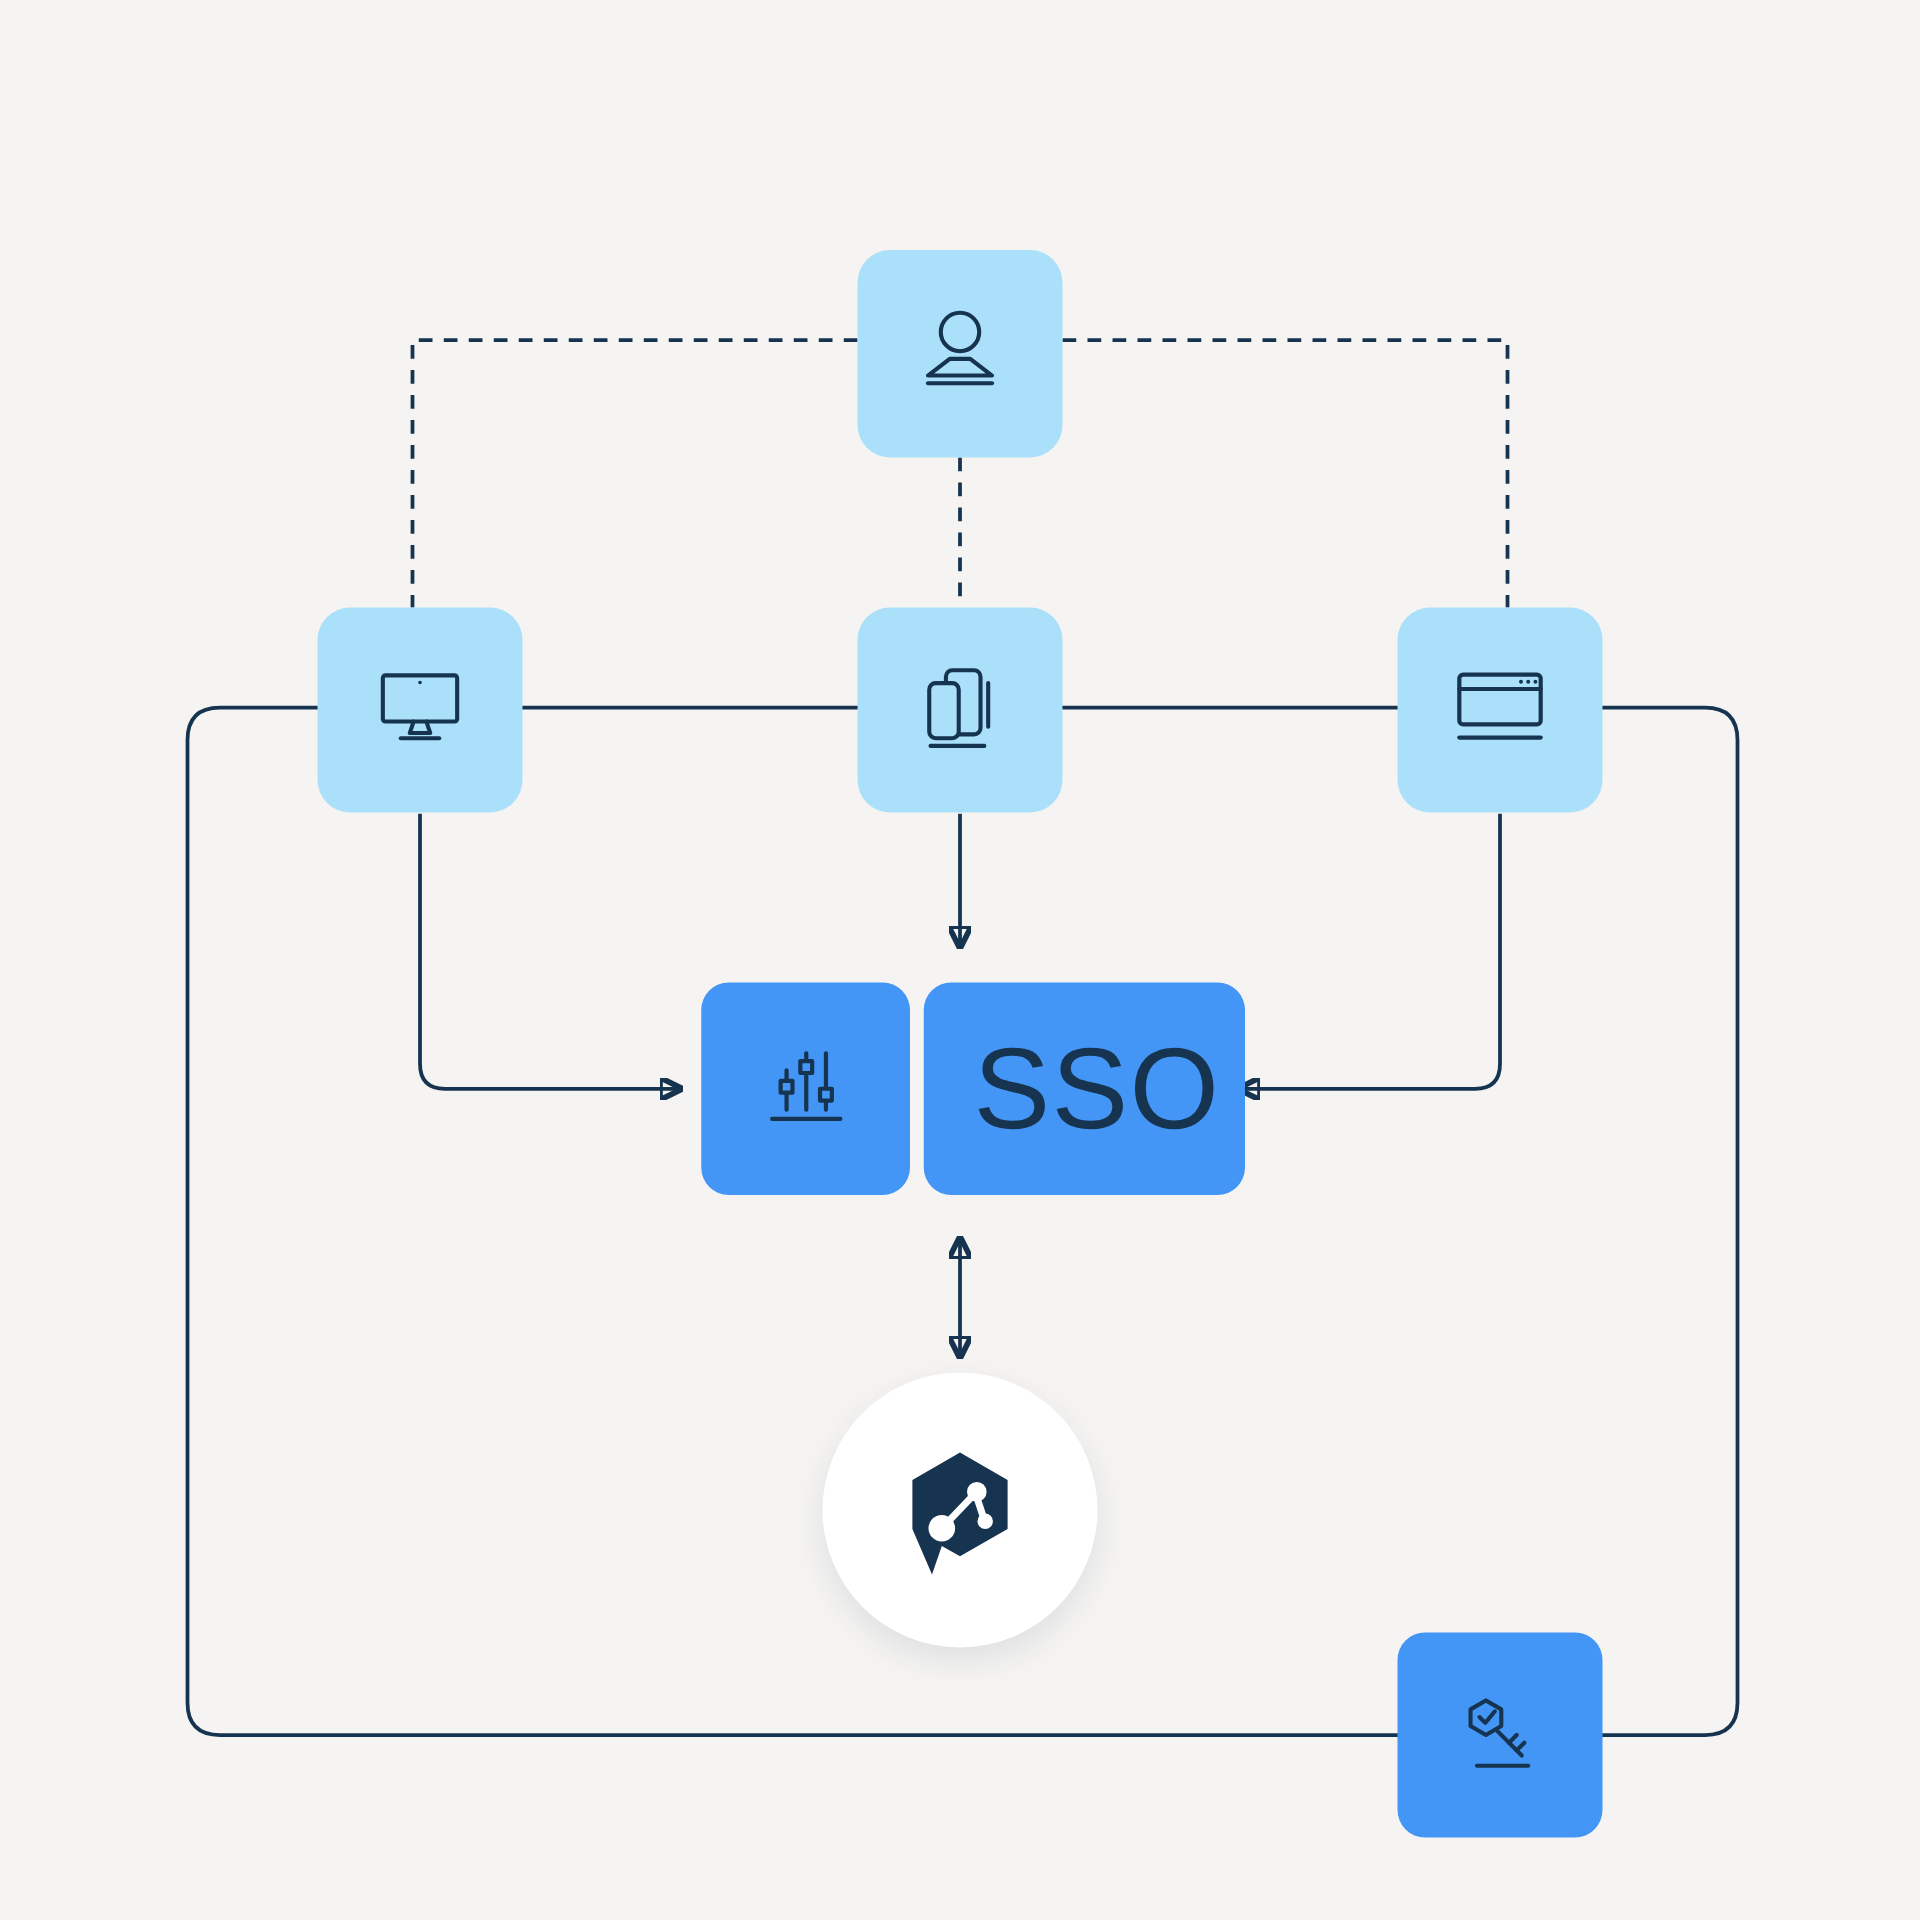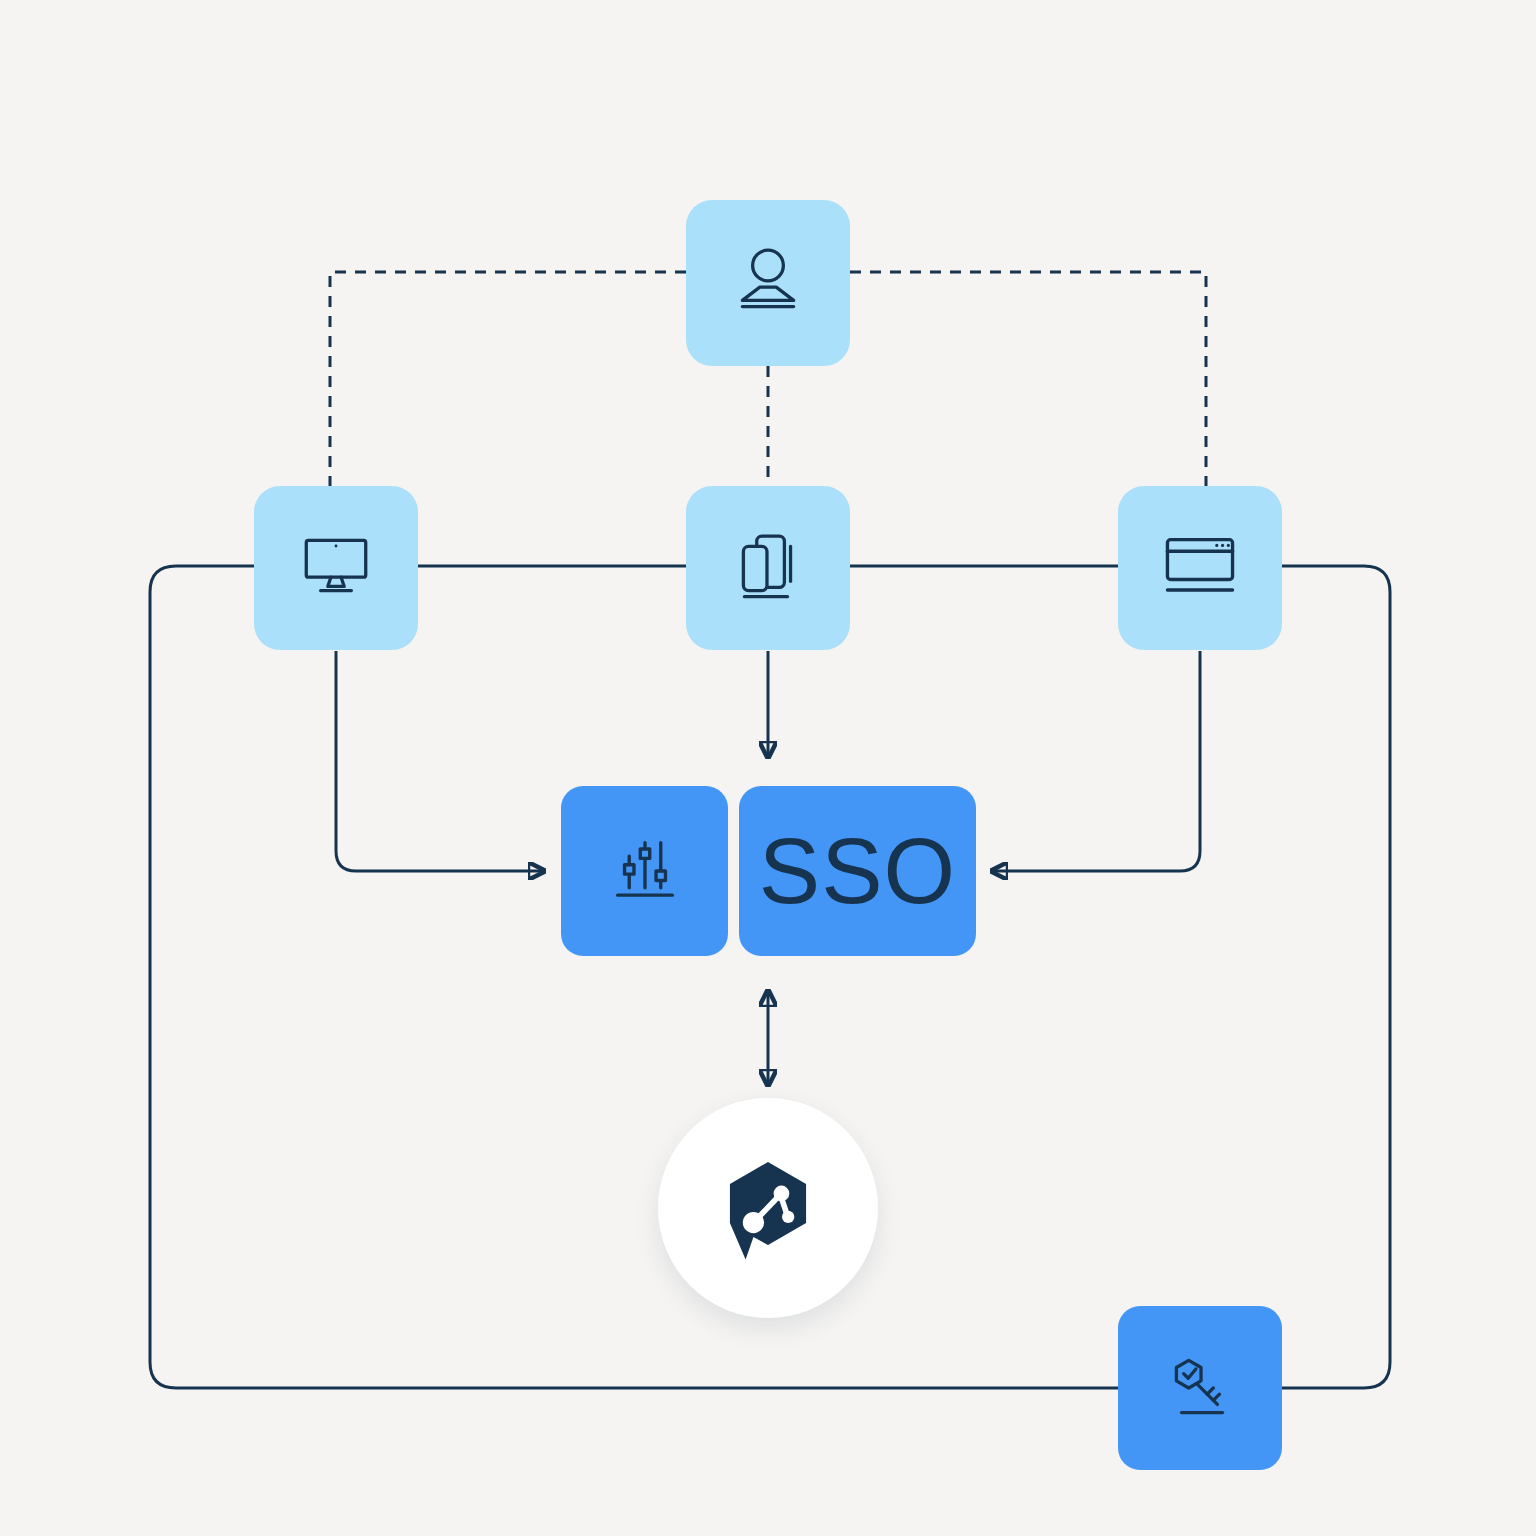--- a/index.html
+++ b/index.html
@@ -141,21 +141,21 @@
       <path d="M 14 63 H 66" class="st"></path>
       <path d="M 25 26 V 56" class="st"></path>
       <rect x="20.5" y="34" width="9" height="9" class="st fill-blue"></rect>
       <path d="M 40 13 V 56" class="st"></path>
       <rect x="35.5" y="19" width="9" height="9" class="st fill-blue"></rect>
       <path d="M 55 13 V 56" class="st"></path>
       <rect x="50.5" y="40" width="9" height="9" class="st fill-blue"></rect>
     </svg>
   </div>
 
-  <div class="node tile-blue" style="left:739px; top:786px; width:237px; height:170px;">
+  <div class="node tile-blue" style="left:739px; top:786px; width:237px; height:170px;padding-left:20px;">
     <span class="sso-text">SSO</span>
   </div>
 
   <div class="node hub-circle" style="left:658px; top:1098px; width:220px; height:220px;">
     <svg width="112" height="112" viewBox="0 0 100 100" aria-label="hexagon-chat-share-icon">
       <path d="M 50 9 L 84 28.5 L 84 63.5 L 50 83 L 37 75.8 L 30 96 L 16 63.5 L 16 28.5 Z" class="fill-navy"></path>
       <path d="M 38 62 L 61 38 M 61 38 L 67 56" stroke="#ffffff" stroke-width="5" fill="none"></path>
       <circle cx="37" cy="63" r="9.5" class="fill-white"></circle>
       <circle cx="62" cy="37" r="7" class="fill-white"></circle>
       <circle cx="68" cy="58" r="5.5" class="fill-white"></circle>

